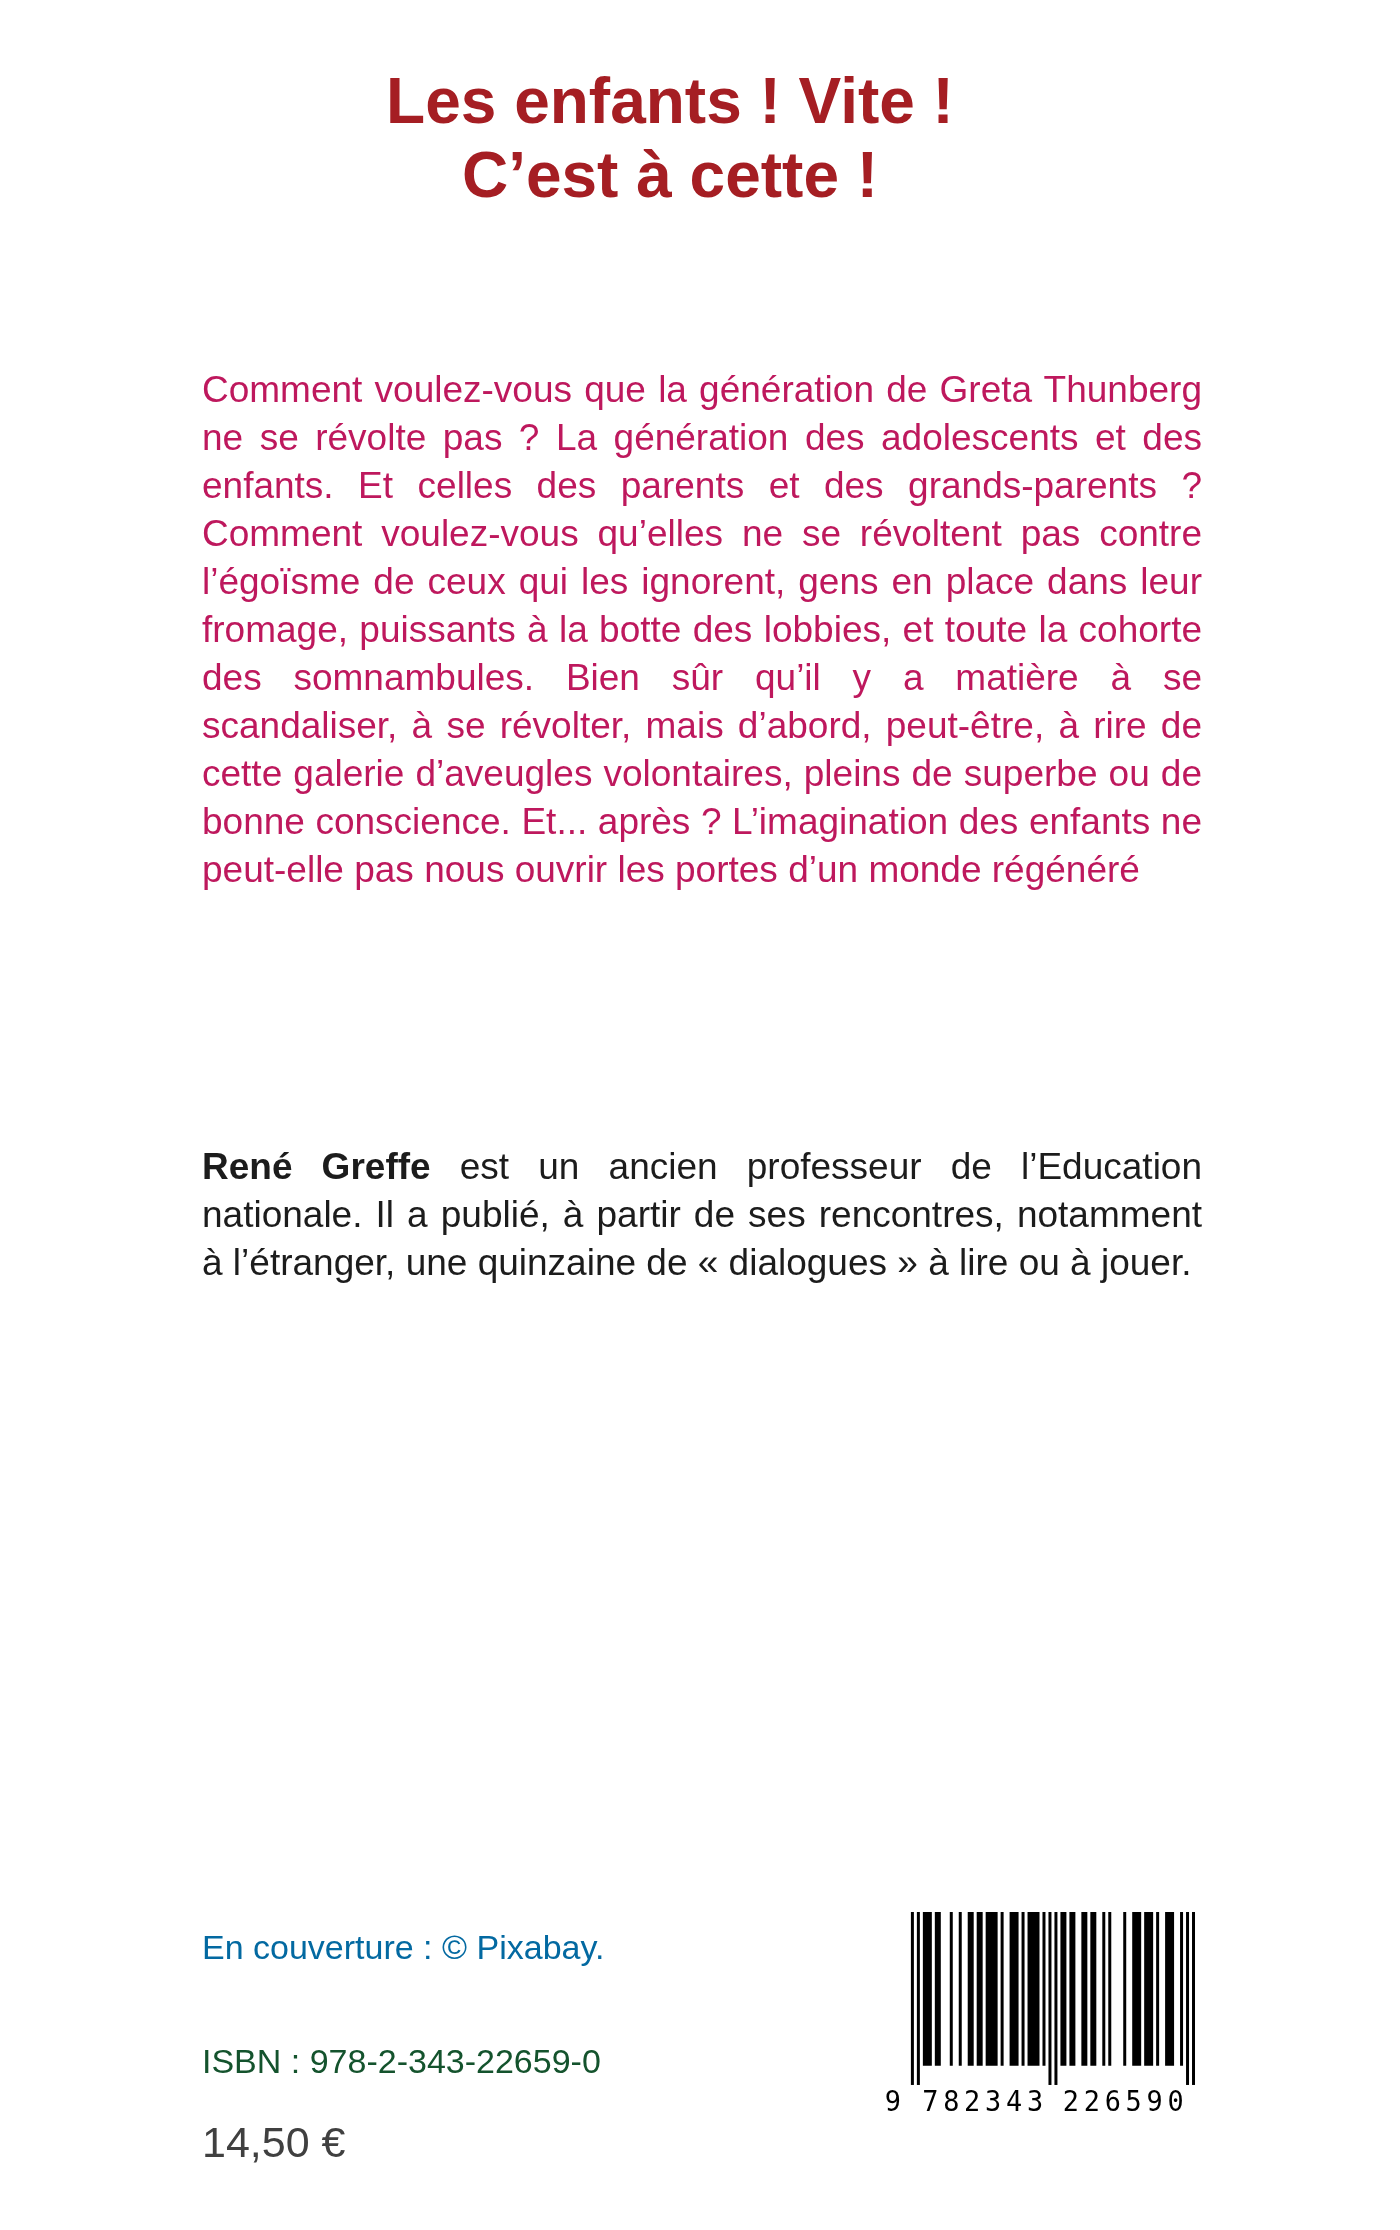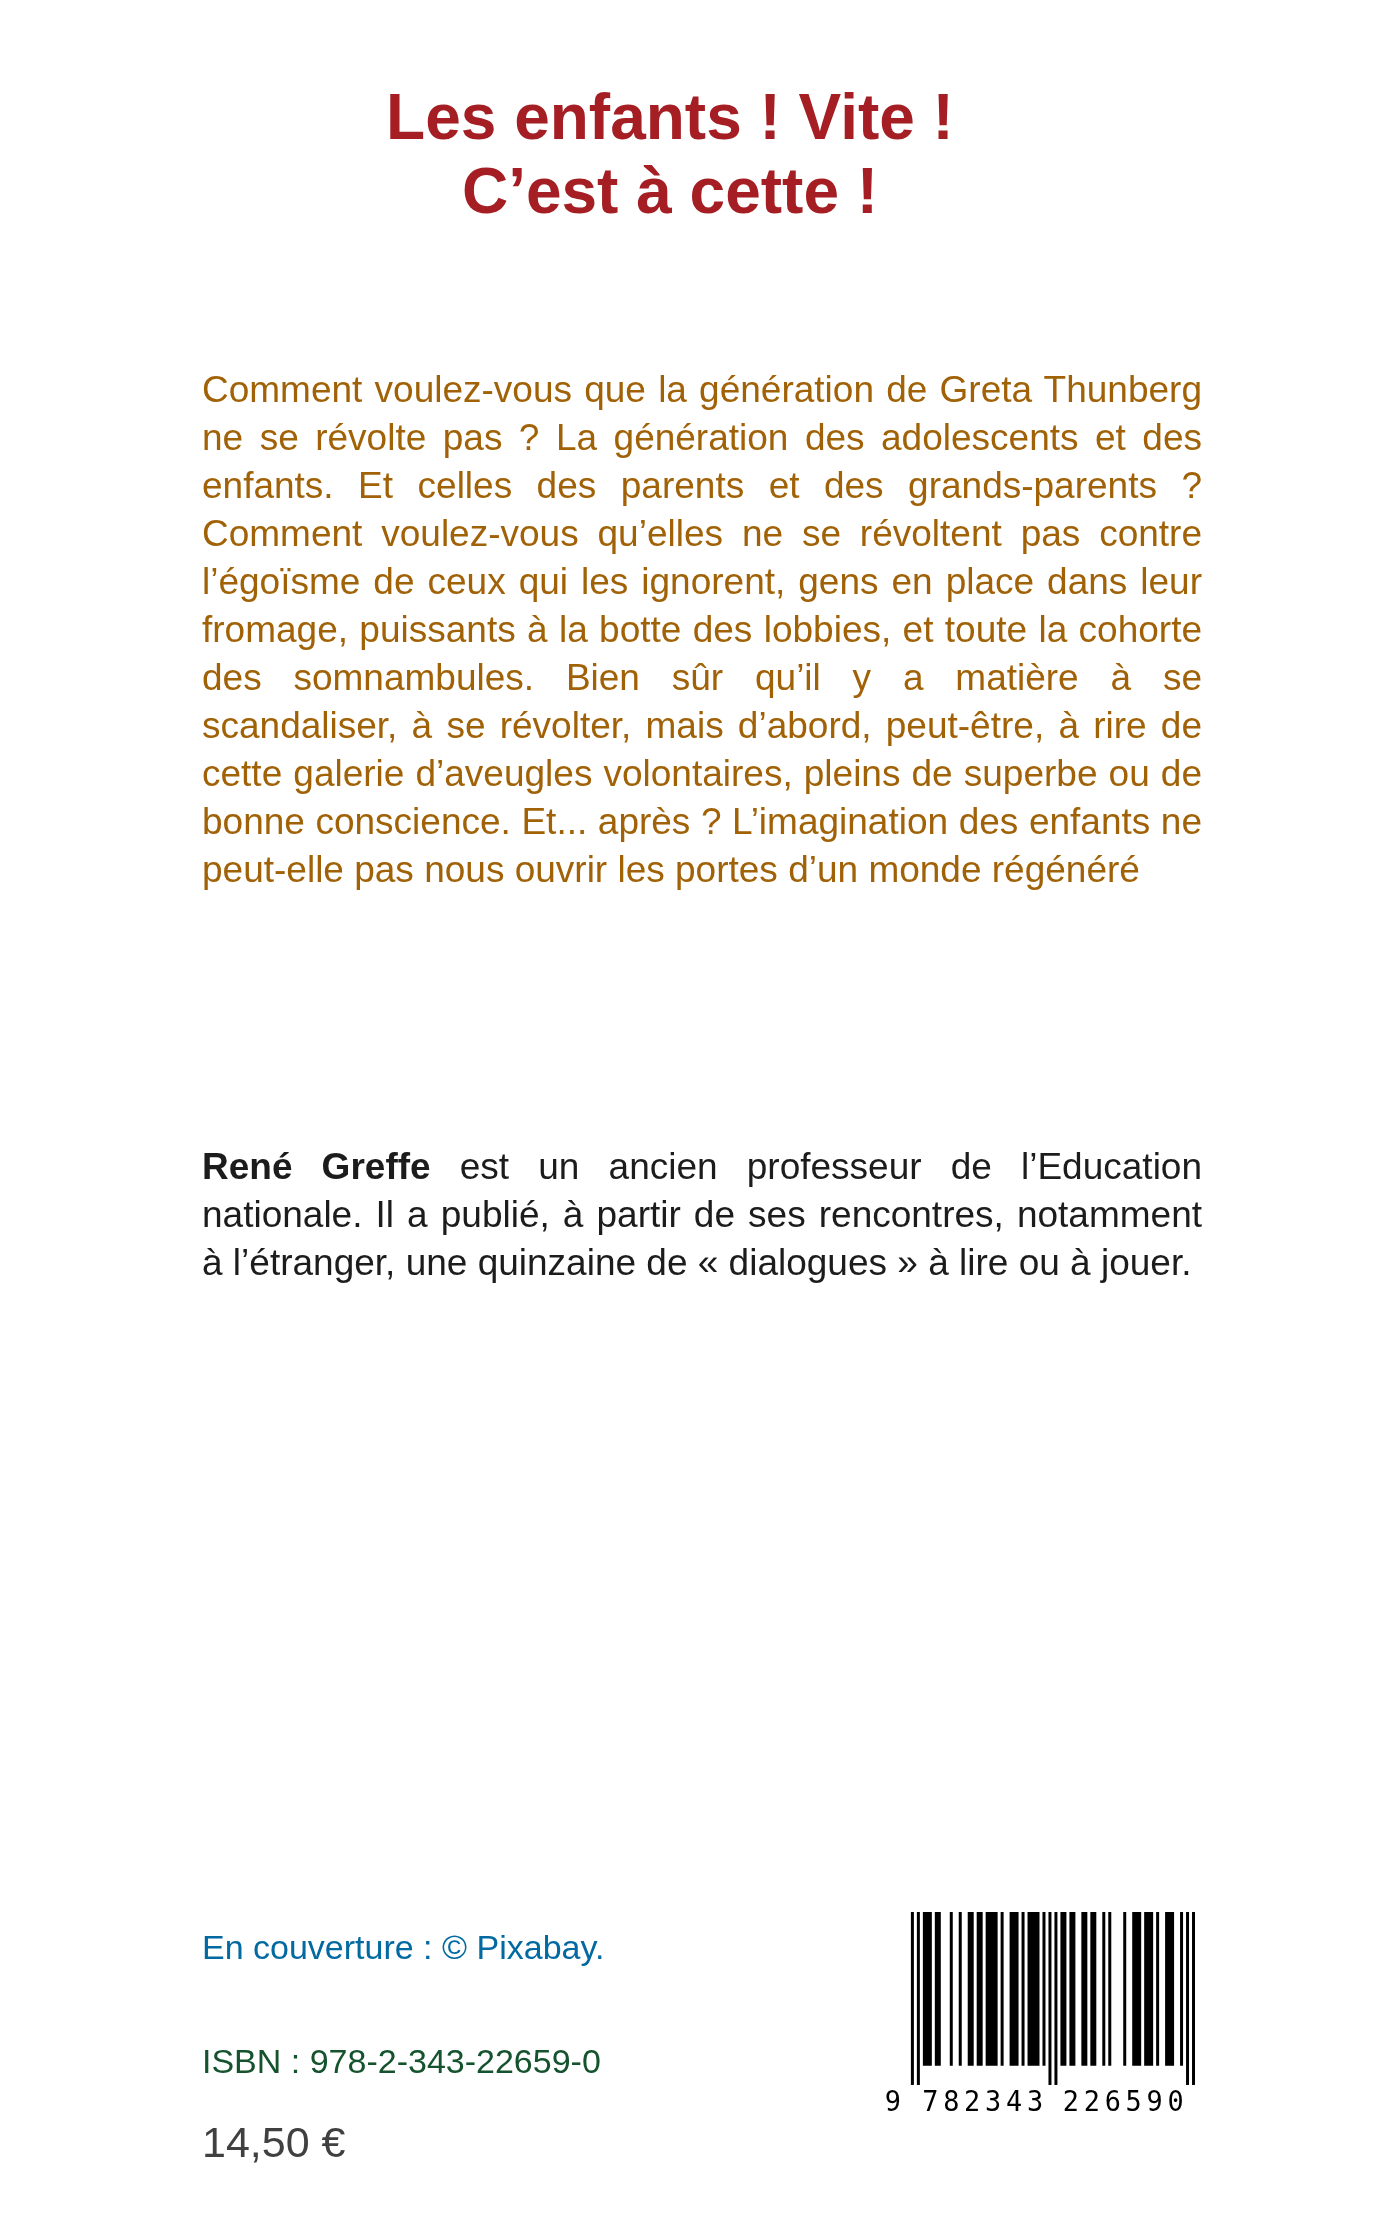--- a/index.html
+++ b/index.html
@@ -15,41 +15,41 @@
     color: #1c1c1c;
     overflow: hidden;
   }
   .page {
     position: absolute;
     inset: 0;
     background: #ffffff;
   }
   .title {
     position: absolute;
-    top: 80px;
+    top: 64px;
     left: 0;
     right: 60px;
     margin: 0;
     text-align: center;
     color: #a51e23;
     font-weight: bold;
     font-size: 64px;
     line-height: 74px;
     letter-spacing: 0;
   }
   .blurb {
     position: absolute;
     top: 366px;
     left: 202px;
     width: 1000px;
     margin: 0;
     font-size: 37px;
     line-height: 48px;
     text-align: justify;
-    color: #a16207;
+    color: #be185d;
   }
   .bio {
     position: absolute;
     top: 1143px;
     left: 202px;
     width: 1000px;
     margin: 0;
     font-size: 37px;
     line-height: 48px;
     text-align: justify;

